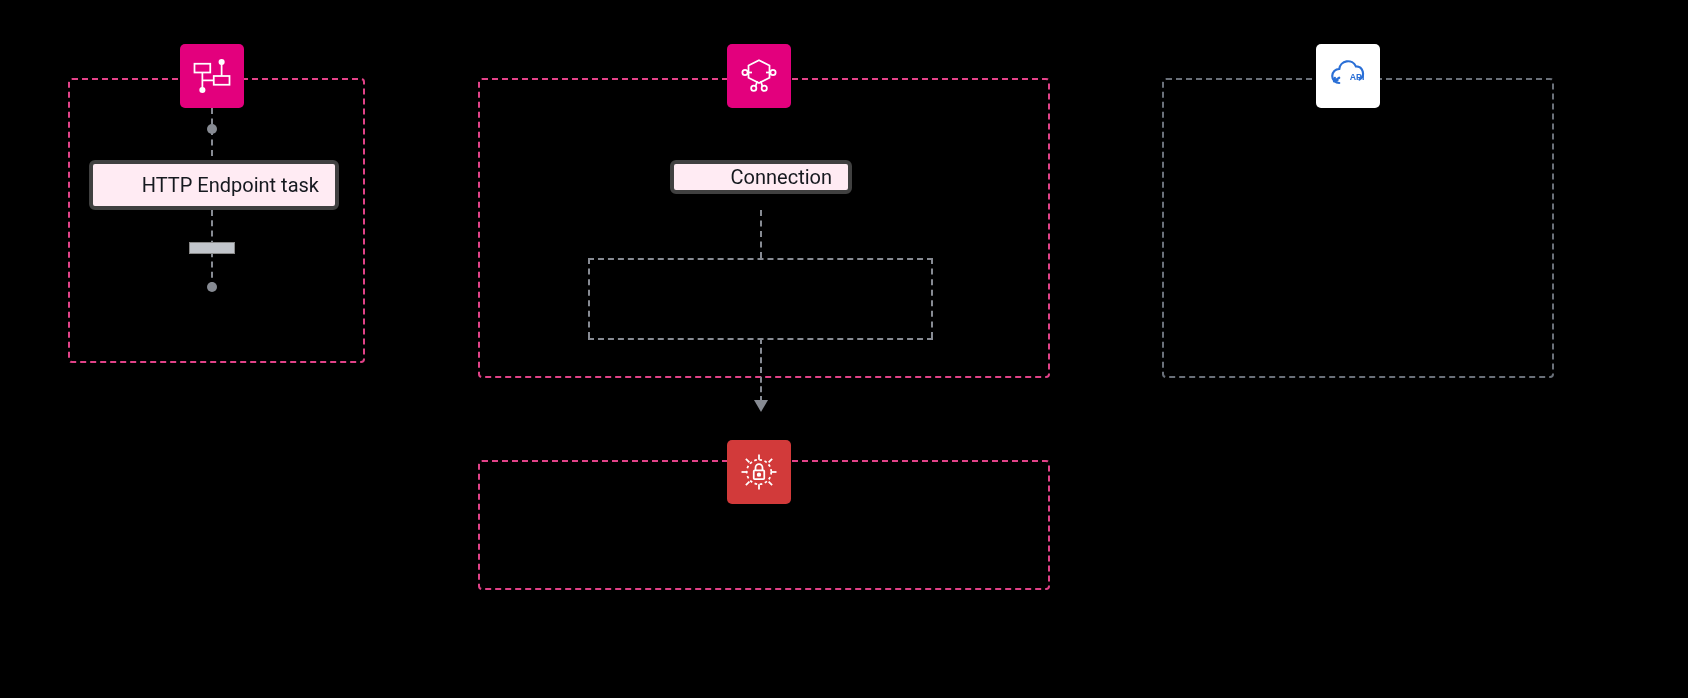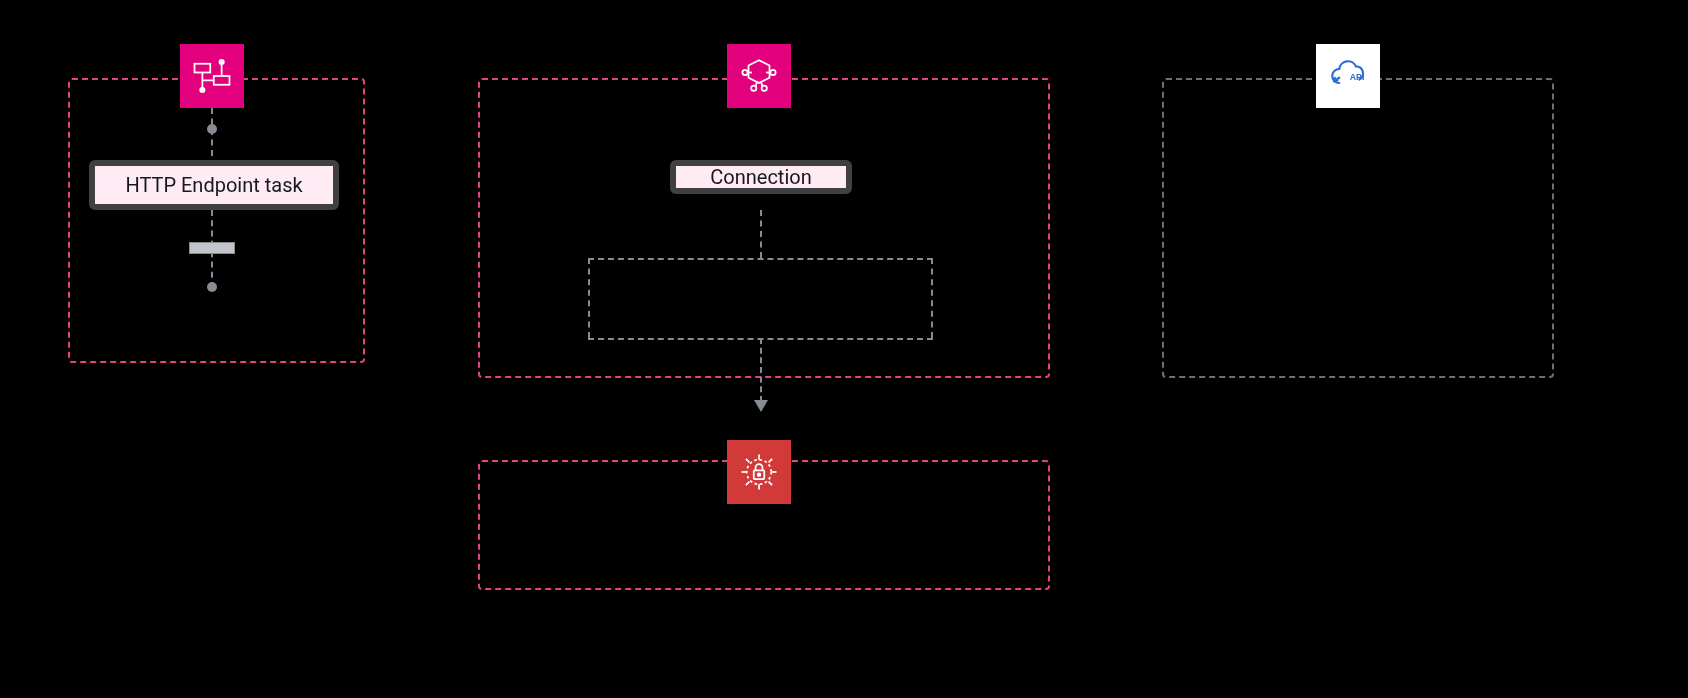--- a/index.html
+++ b/index.html
@@ -16,33 +16,33 @@
     border: 2px dashed;
     border-radius: 4px;
   }
   .icon-badge {
     position: absolute;
     width: 64px;
     height: 64px;
     display: flex;
     align-items: center;
     justify-content: center;
-    border-radius: 0;
+    border-radius: 5px;
   }
   .icon-badge svg { width: 42px; height: 42px; }
   .node-box {
     position: absolute;
     background: #ffebf3;
-    border: 6px solid #404040;
+    border: 4px solid #404040;
     border-radius: 6px;
     color: #16191f;
     font-size: 20px;
     display: flex;
     align-items: center;
-    justify-content: center;
+    justify-content: flex-end;
     padding: 0 16px;
   }
   .dashed-line {
     position: absolute;
     border: 0;
   }
   .hline { border-top: 2.5px dashed #878b93; height: 0; }
   .vline { border-left: 2.5px dashed #878b93; width: 0; }
   .circle-dot {
     position: absolute;

